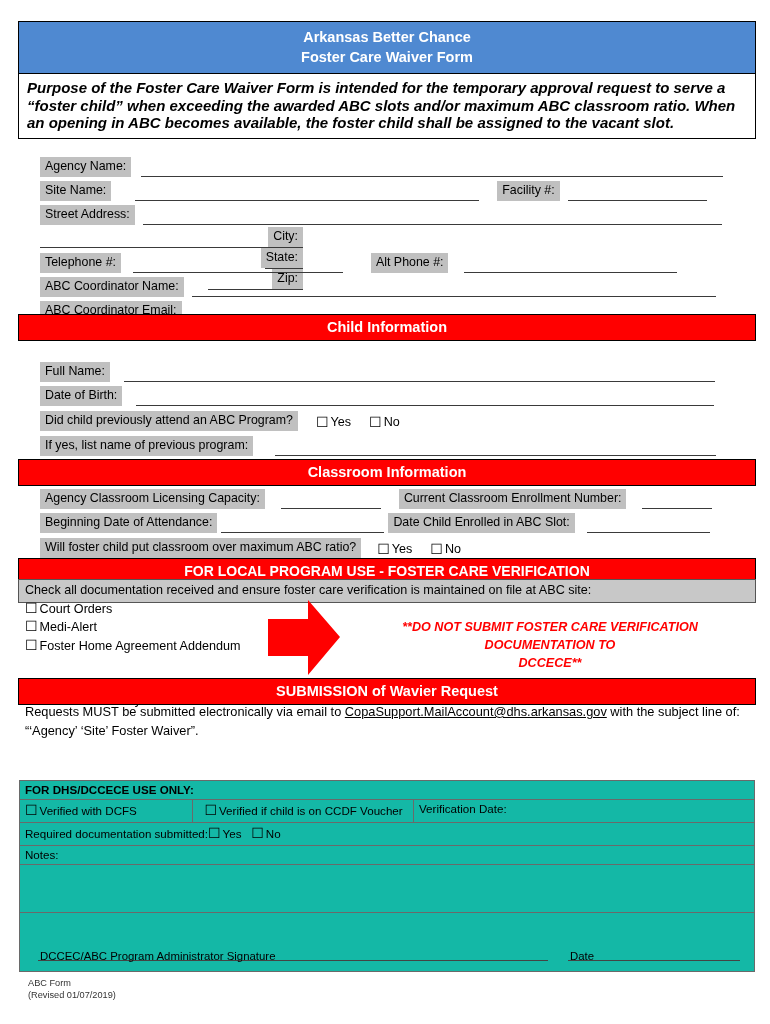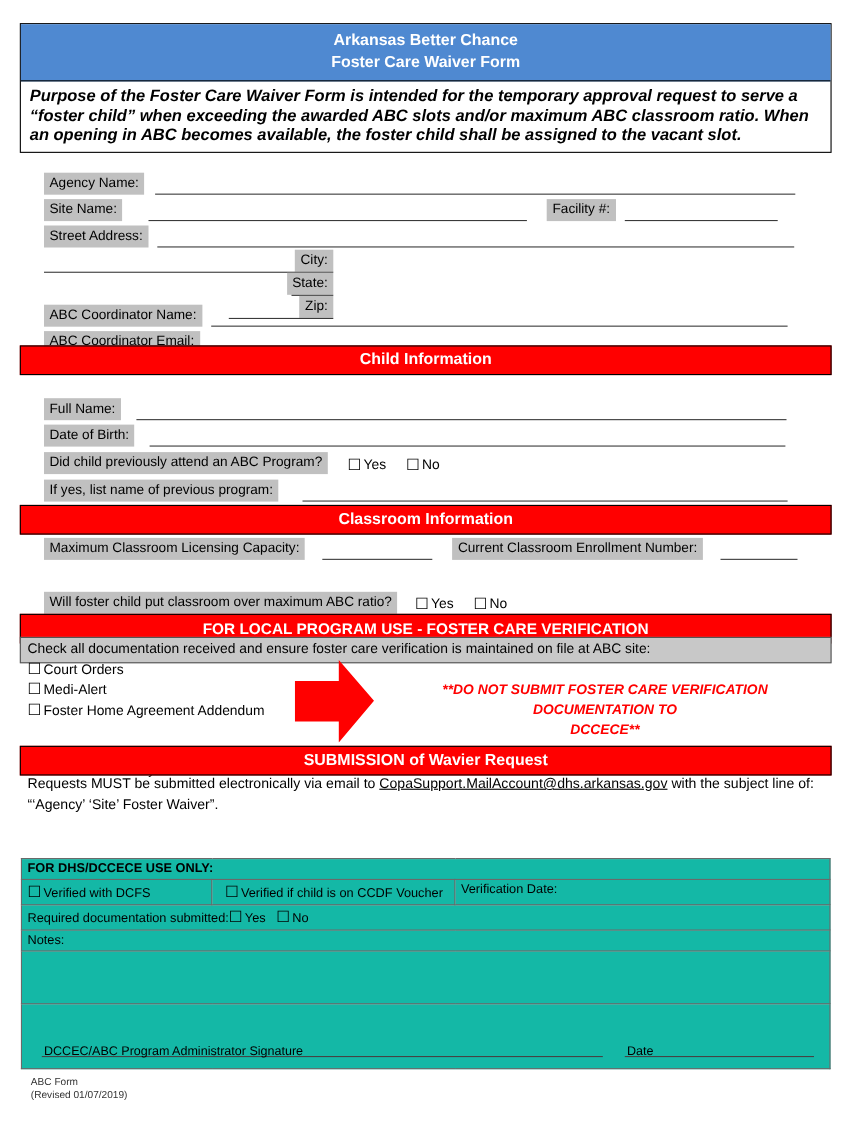--- a/index.html
+++ b/index.html
@@ -239,20 +239,29 @@
     <span class="gap" style="width:52px;"></span>
     <span class="flabel">State:</span>
     <span class="gap" style="width:24px;"></span>
     <span class="fline" style="width:38px;"></span>
     <span class="gap" style="width:22px;"></span>
     <span class="flabel">Zip:</span>
     <span class="gap" style="width:14px;"></span>
     <span class="fline" style="width:95px;"></span>
   </div>
 
+  <div class="frow" style="left:40px; top:251px;">
+    <span class="flabel">Telephone #:</span>
+    <span class="gap" style="width:12px;"></span>
+    <span class="fline" style="width:210px;"></span>
+    <span class="gap" style="width:28px;"></span>
+    <span class="flabel">Alt Phone #:</span>
+    <span class="gap" style="width:16px;"></span>
+    <span class="fline" style="width:213px;"></span>
+  </div>
 
   <div class="frow" style="left:40px; top:275px;">
     <span class="flabel">ABC Coordinator Name:</span>
     <span class="gap" style="width:8px;"></span>
     <span class="fline" style="width:524px;"></span>
   </div>
 
   <div class="frow" style="left:40px; top:299px;">
     <span class="flabel">ABC Coordinator Email:</span>
     <span class="gap" style="width:8px;"></span>
@@ -285,29 +294,38 @@
 
   <div class="frow" style="left:40px; top:434px;">
     <span class="flabel">If yes, list name of previous program:</span>
     <span class="gap" style="width:22px;"></span>
     <span class="fline" style="width:441px;"></span>
   </div>
 
   <div class="section-bar" style="top:459px;">Classroom Information</div>
 
   <div class="frow" style="left:40px; top:487px;">
-    <span class="flabel">Maximum Classroom Licensing Capacity:</span>
+    <span class="flabel">Agency Classroom Licensing Capacity:</span>
     <span class="gap" style="width:16px;"></span>
     <span class="fline" style="width:100px;"></span>
     <span class="gap" style="width:18px;"></span>
     <span class="flabel">Current Classroom Enrollment Number:</span>
     <span class="gap" style="width:16px;"></span>
     <span class="fline" style="width:70px;"></span>
   </div>
 
+  <div class="frow" style="left:40px; top:511px;">
+    <span class="flabel">Beginning Date of Attendance:</span>
+    <span class="gap" style="width:4px;"></span>
+    <span class="fline" style="width:163px;"></span>
+    <span class="gap" style="width:4px;"></span>
+    <span class="flabel">Date Child Enrolled in ABC Slot:</span>
+    <span class="gap" style="width:12px;"></span>
+    <span class="fline" style="width:123px;"></span>
+  </div>
 
   <div class="frow" style="left:40px; top:536px;">
     <span class="flabel">Will foster child put classroom over maximum ABC ratio?</span>
     <span class="gap" style="width:16px;"></span>
     <span class="cb">☐</span>
     <span class="cbtext">Yes</span>
     <span class="gap" style="width:18px;"></span>
     <span class="cb">☐</span>
     <span class="cbtext">No</span>
   </div>

